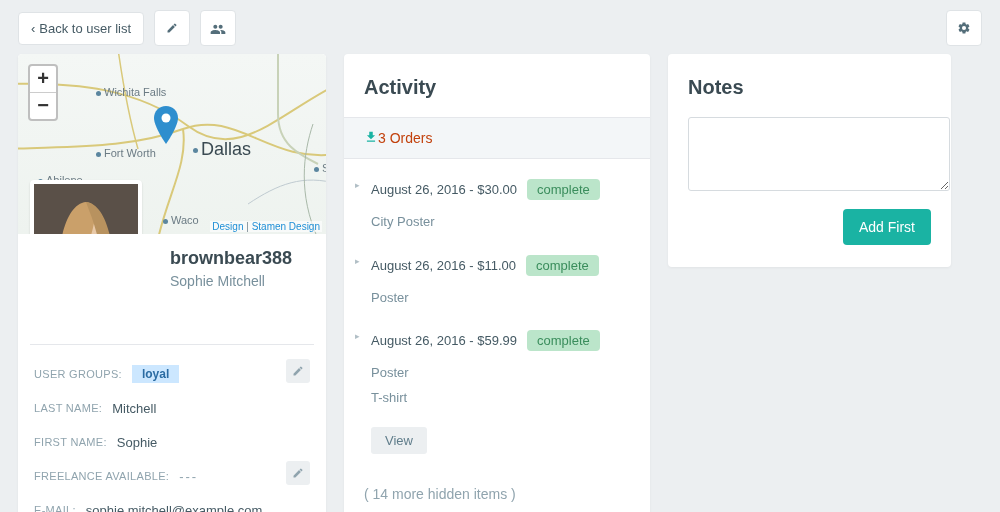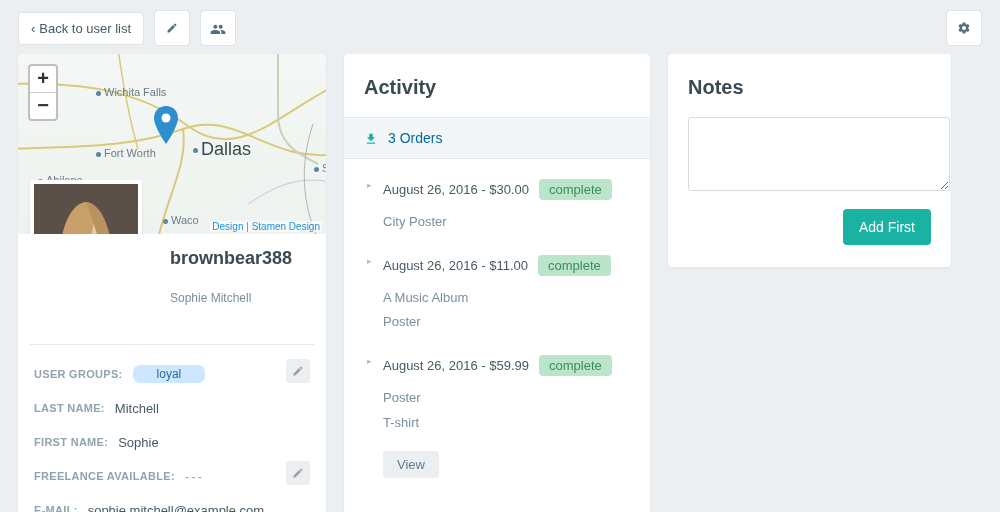--- a/index.html
+++ b/index.html
@@ -41,35 +41,35 @@
   .leaflet-ctrl a { display:block; width:26px; height:26px; line-height:24px; text-align:center; font-size:20px; font-weight:700; color:#333; cursor:pointer; }
   .leaflet-ctrl a + a { border-top:1px solid #ccc; }
   .map .attr { position:absolute; right:4px; bottom:2px; font-size:10px; color:#7a8a93; background:rgba(255,255,255,0.6); padding:0 2px; }
   .map .attr a { color:var(--link); text-decoration:none; }
 
   .avatar-wrap { position:absolute; left:12px; bottom:-58px; width:104px; height:104px; border-radius:4px; border:4px solid #fff; overflow:hidden; box-shadow:0 1px 2px rgba(0,0,0,0.15); background:#d8c8ba; }
   .avatar-wrap svg { width:100%; height:100%; display:block; }
 
   .id-block { padding:14px 16px 10px 140px; min-height:86px; border-bottom:1px solid var(--border); margin:0 12px 8px; }
   .username { font-size:18px; font-weight:600; color:#3a4a52; }
-  .fullname { font-size:12px; color:var(--muted2); margin-top:22px; }
+  .fullname { font-size:14px; color:var(--muted2); margin-top:4px; }
 
   .fields { padding:4px 16px 12px; font-size:12px; }
   .field-row { display:flex; align-items:center; min-height:30px; padding:2px 0; position:relative; }
-  .field-row .lbl { color:var(--muted); text-transform:uppercase; letter-spacing:.3px; font-size:11px; margin-right:10px;font-weight:bold; }
+  .field-row .lbl { color:var(--muted); text-transform:uppercase; letter-spacing:.3px; font-size:11px; margin-right:10px; }
   .field-row .val { color:var(--text); font-size:13px; }
-  .field-row .tag { background:var(--tag-bg); color:var(--tag-text); border-radius:7px; padding:2px 24px; font-size:12px; }
+  .field-row .tag { background:var(--tag-bg); color:var(--tag-text); border-radius:0; padding:2px 10px; font-size:12px;font-weight:bold; }
   .field-row .editbtn { position:absolute; right:0; top:2px; width:24px; height:24px; border-radius:3px; background:var(--grey-btn); display:flex; align-items:center; justify-content:center; cursor:pointer; }
   .field-row .dash { color:var(--muted); letter-spacing:2px; }
 
   
   .activity { width:306px; }
   .activity h3, .notes h3 { margin:0; padding:22px 20px 18px; font-size:20px; font-weight:600; color:#3a4a52; }
-  .orders-hdr { background:#f3f6f8; border-top:1px solid var(--border); border-bottom:1px solid var(--border); padding:12px 20px; display:flex; align-items:flex-end; gap:10px; color:#0369a1; font-size:14px; font-weight:500; }
-  .order-list { padding:10px 23px; }
+  .orders-hdr { background:#f3f6f8; border-top:1px solid var(--border); border-bottom:1px solid var(--border); padding:12px 20px; display:flex; align-items:flex-start; color:#c2410c; font-size:14px; font-weight:500; }
+  .order-list { padding:10px 11px; }
   .order { position:relative; padding:10px 0 10px 16px; font-size:13px; }
   .order::before { content:"▸"; position:absolute; left:0; top:11px; font-size:9px; color:#b0bec5; }
   .order .line1 { color:var(--text); }
   .order .amount { }
   .badge { display:inline-block; background:var(--bad-green); color:var(--bad-green-text); border-radius:4px; padding:3px 10px; font-size:13px; margin-left:10px; }
   .order .items { color:var(--muted2); margin-top:10px; line-height:1.9; }
   .viewbtn { display:inline-block; background:var(--grey-btn); color:#607d8b; border-radius:3px; padding:6px 14px; font-size:13px; margin:6px 0 12px 16px; cursor:pointer;text-align:center; }
   .hidden-more { color:var(--muted); font-size:14px; padding:10px 4px 24px; }
 
   
@@ -196,21 +196,20 @@
       <span>3 Orders</span>
     </div>
     <div class="order-list" id="order-list"><div class="order">
           <div class="line1"><span>August 26, 2016 - </span><span class="amount">$30.00</span><span class="badge">complete</span></div>
           <div class="items">
             <div>City Poster</div>
           </div>
         </div><div class="order">
           <div class="line1"><span>August 26, 2016 - </span><span class="amount">$11.00</span><span class="badge">complete</span></div>
           <div class="items">
-            <div>A Music Album</div>
             <div>Poster</div>
           </div>
         </div><div class="order">
           <div class="line1"><span>August 26, 2016 - </span><span class="amount">$59.99</span><span class="badge">complete</span></div>
           <div class="items">
             <div>Poster</div>
             <div>T-shirt</div>
           </div>
         </div><div class="viewbtn">View</div></div>
     <div class="hidden-more" style="padding-left:20px;">( 14 more hidden items )</div>

